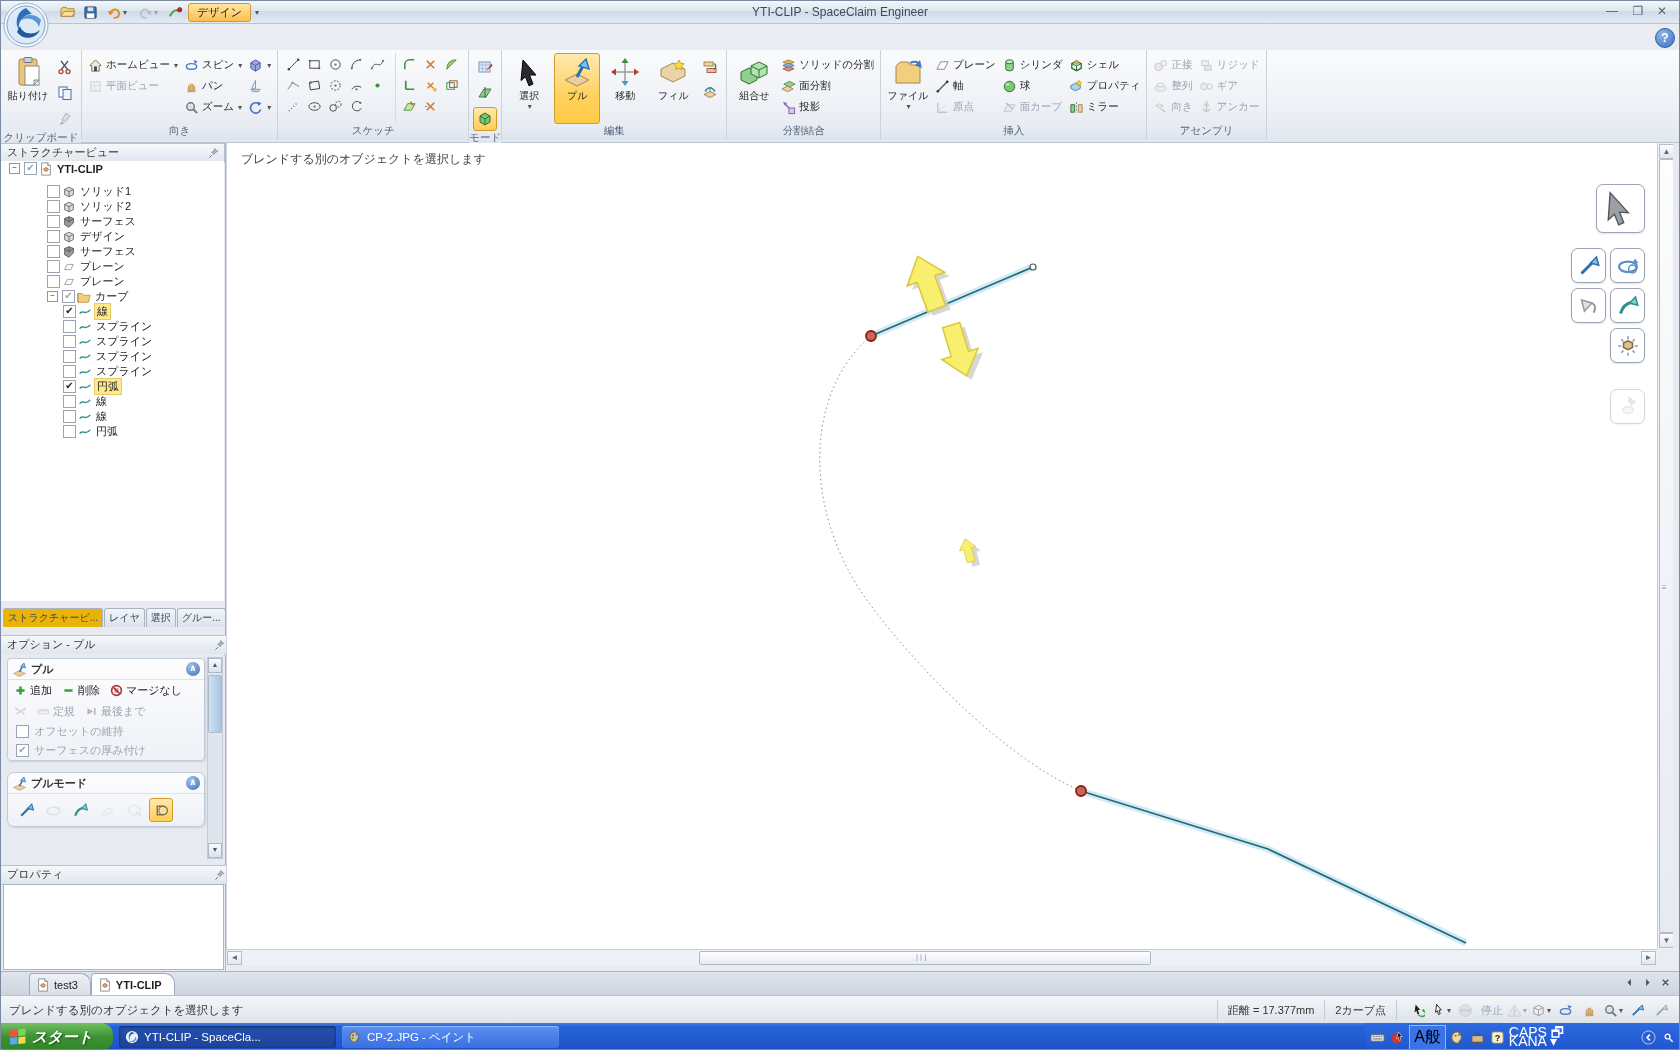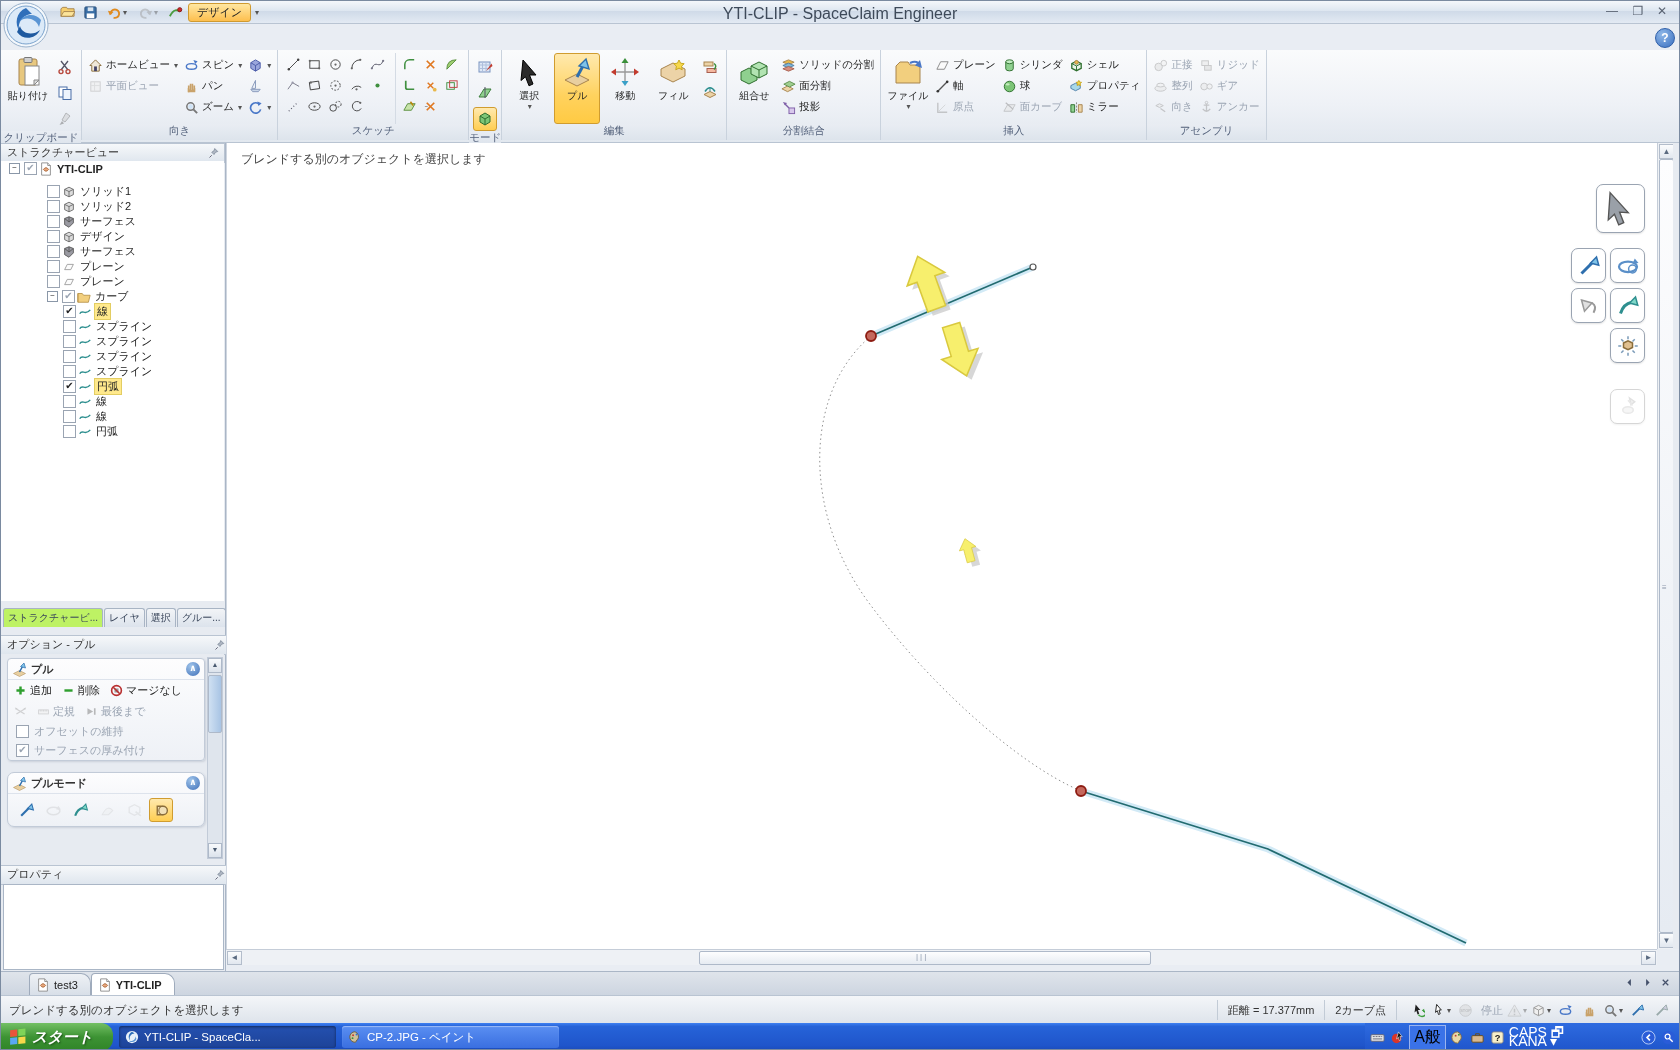--- a/index.html
+++ b/index.html
@@ -3,21 +3,21 @@
 <meta charset="utf-8">
 <style>
   html,body{margin:0;padding:0;background:#444;}
   #app{position:relative;width:1680px;height:1050px;overflow:hidden;
        font-family:"Liberation Sans","DejaVu Sans",sans-serif;font-size:11px;color:#222;
        background:#e9edf3;border:1px solid #7a8aa0;box-sizing:border-box;}
   .abs{position:absolute;}
   
   .titlebar{left:0;top:0;width:1680px;height:22px;
     background:linear-gradient(#f4f7fb,#dde6f0 45%,#cfdae8 46%,#e3eaf3);border-bottom:1px solid #b9c4d2;}
-  .title-text{left:0;right:0;top:4px;text-align:center;color:#3e4a5a;font-size:16px;}
+  .title-text{left:0;right:0;top:4px;text-align:center;color:#3e4a5a;font-size:12px;}
   .winctl{top:3px;width:26px;height:16px;text-align:center;color:#5a6372;font-size:12px;line-height:15px;cursor:default;}
   .qa{top:2px;height:18px;display:flex;align-items:center;gap:3px;}
   .qabtn{width:20px;height:18px;display:flex;align-items:center;justify-content:center;border-radius:3px;}
   .qabtn svg{width:15px;height:15px;}
   .qa-design{background:linear-gradient(#ffe7a2,#fdbf4e);border:1px solid #cf9a30;border-radius:3px;
     padding:1px 8px;height:15px;line-height:14px;font-size:11px;}
   .gray{filter:grayscale(1) opacity(.45);}
   
   .logo{left:2px;top:1px;width:46px;height:46px;z-index:50;}
   
@@ -68,21 +68,21 @@
   .cb{width:11px;height:11px;border:1px solid #9aa4b2;background:#fff;flex:0 0 auto;
     font-size:10px;line-height:10px;text-align:center;}
   .cb.on{color:#222;} .cb.grayck{color:#9aa4b2;}
   .ticon{width:14px;height:14px;margin:0 2px;flex:0 0 auto;}
   .tlabel{white-space:nowrap;padding:0 2px;}
   .tlabel.hl{background:#ffe98c;border:1px solid #e3cd62;}
   .ptabs{position:absolute;left:0;top:462px;width:224px;height:22px;display:flex;align-items:flex-end;gap:1px;
     padding-left:2px;}
   .ptab{background:linear-gradient(#f2f4f7,#dce3ec);border:1px solid #a8b4c4;border-bottom:none;
     border-radius:3px 3px 0 0;padding:2px 4px;font-size:10px;color:#39455a;white-space:nowrap;}
-  .ptab.active{background:#bef264;}
+  .ptab.active{background:#eab308;}
   .opthead{position:absolute;left:0;top:492px;width:223px;}
   .optarea{position:absolute;left:0;top:511px;width:223px;height:206px;background:#e7ebf1;}
   .optcard{position:absolute;left:6px;width:196px;background:linear-gradient(#fdfdfe,#eef1f6);
     border:1px solid #c2cbd8;border-radius:4px;box-shadow:1px 1px 2px rgba(120,130,150,.25);}
   .optcard .cardhead{display:flex;align-items:center;height:20px;padding:0 4px;gap:4px;
     border-bottom:1px solid #dde3ec;font-weight:bold;color:#333;}
   .cardhead svg{width:15px;height:15px;}
   .chev{margin-left:auto;width:14px;height:14px;border-radius:50%;
     background:radial-gradient(circle at 35% 30%,#9fc4ea,#3f6fb8);color:#fff;font-size:9px;line-height:13px;
     text-align:center;}

